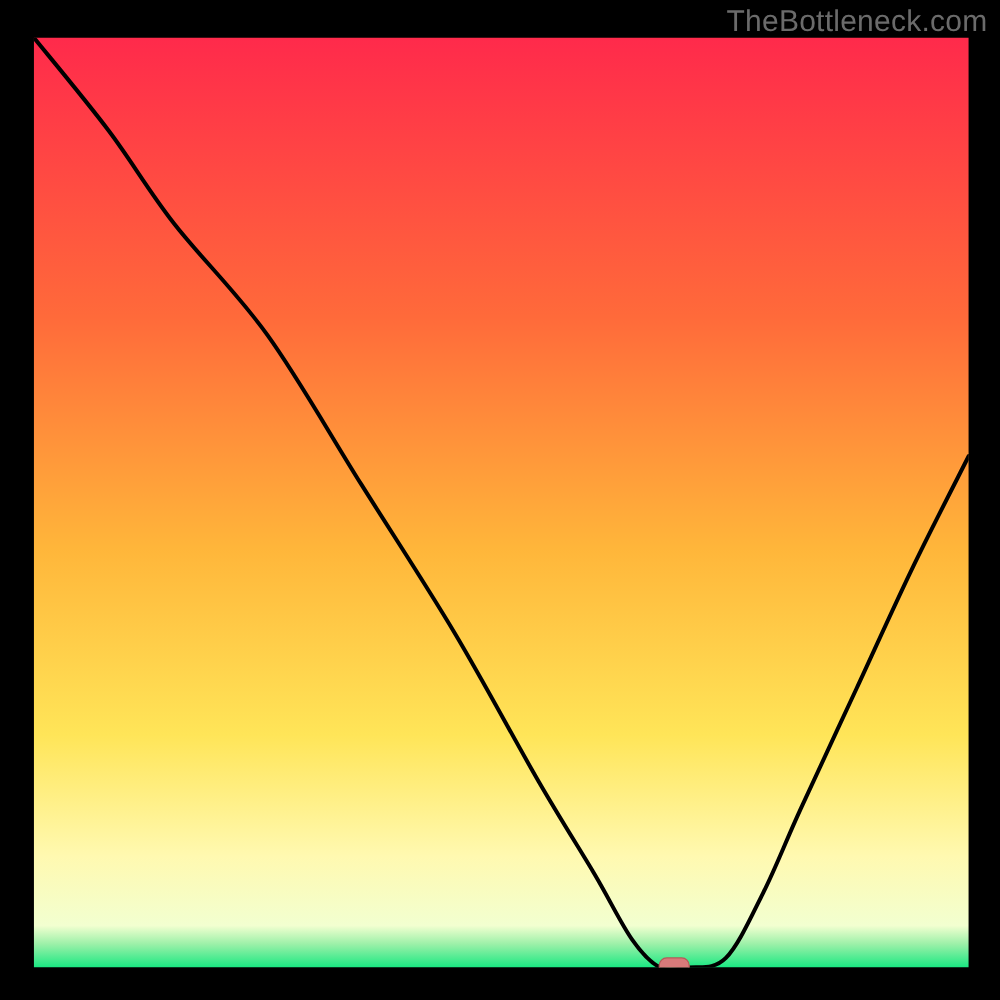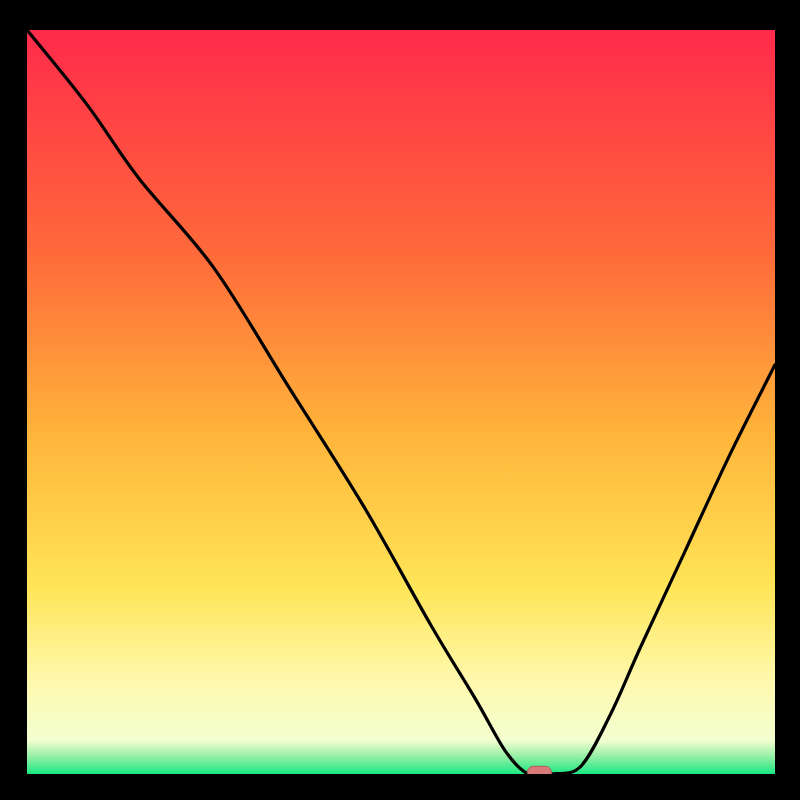--- a/index.html
+++ b/index.html
@@ -37,20 +37,21 @@
   svg.plot {
     width: 748px;
     height: 744px;
     display: block;
   }
 </style>
 </head>
 <body>
 
 <div class="frame">
+  <div class="watermark">TheBottleneck.com</div>
 
   <div class="plot-wrap">
     <svg class="plot" viewBox="0 0 748 744" preserveAspectRatio="none">
       <defs>
         <linearGradient id="bg-grad" x1="0" y1="0" x2="0" y2="1">
             <stop offset="0%" stop-color="#ff2a4b"></stop>
             <stop offset="30%" stop-color="#ff6a3a"></stop>
             <stop offset="55.00000000000001%" stop-color="#ffb63a"></stop>
             <stop offset="75%" stop-color="#ffe558"></stop>
             <stop offset="88%" stop-color="#fff9b0"></stop>

